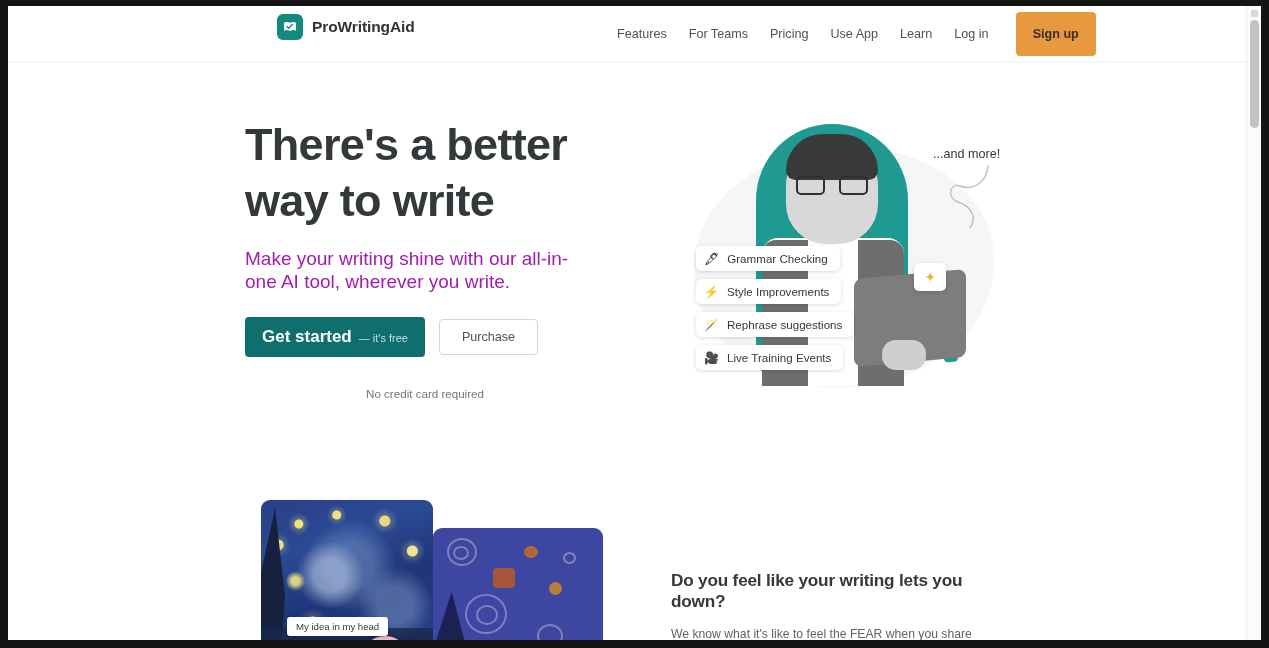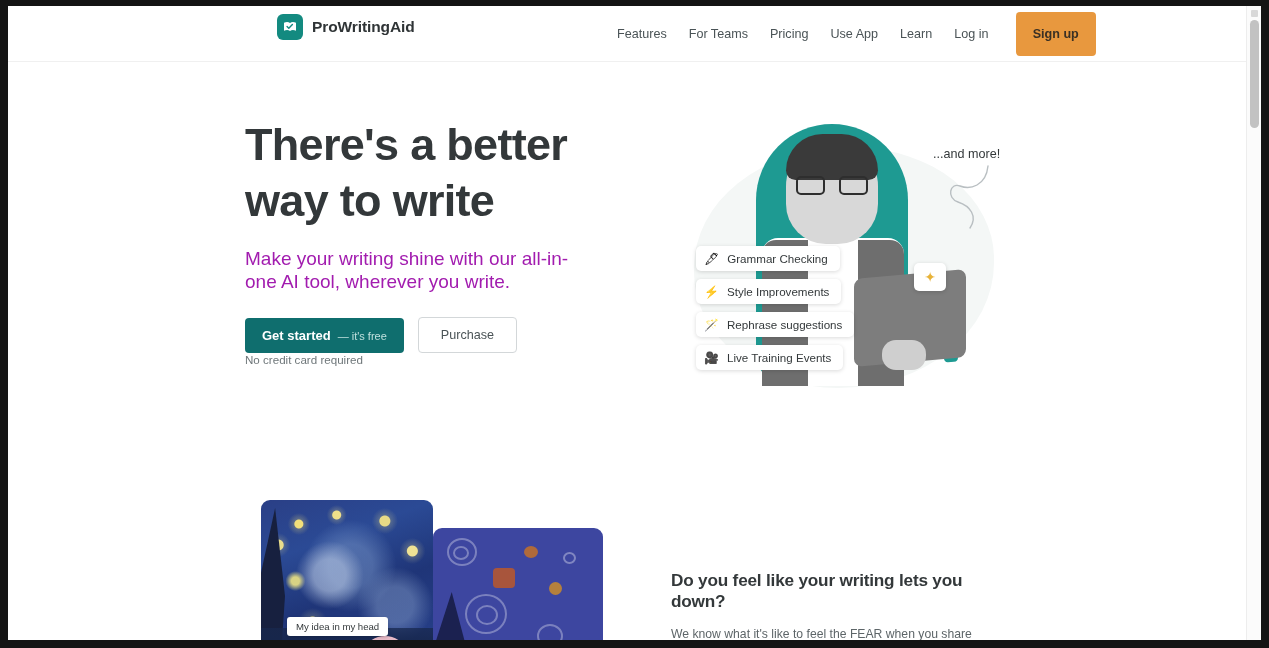--- a/index.html
+++ b/index.html
@@ -128,35 +128,37 @@
   }
   #get-started-button {
     background: #0F6E6E;
     border: none;
     border-radius: 4px;
     padding: 10px 17px;
     cursor: pointer;
     display: flex; align-items: baseline; gap: 7px;
     font-family: "Liberation Sans", sans-serif;
   }
-  #get-started-label { font-size: 13px; font-weight: bold; color: #ffffff; }
+  #get-started-label { font-size: 17px; font-weight: bold; color: #ffffff; }
   #get-started-sublabel { font-size: 11px; color: #bfe0dd; }
   #purchase-button {
     background: #ffffff;
     border: 1px solid #d3d7d9;
     border-radius: 4px;
     padding: 10px 22px;
     font-size: 12.6px;
     color: #4a5356;
     cursor: pointer;
     font-family: "Liberation Sans", sans-serif;
   }
   #no-credit-note {
+    margin-top: 30px;
     font-size: 11.6px;
     color: #6f777a;
+    text-align: center;
   }
 
   
   #hero-illustration {
     position: absolute;
     left: 660px; top: 44px;
     width: 360px; height: 300px;
   }
   #illus-blob {
     position: absolute;

